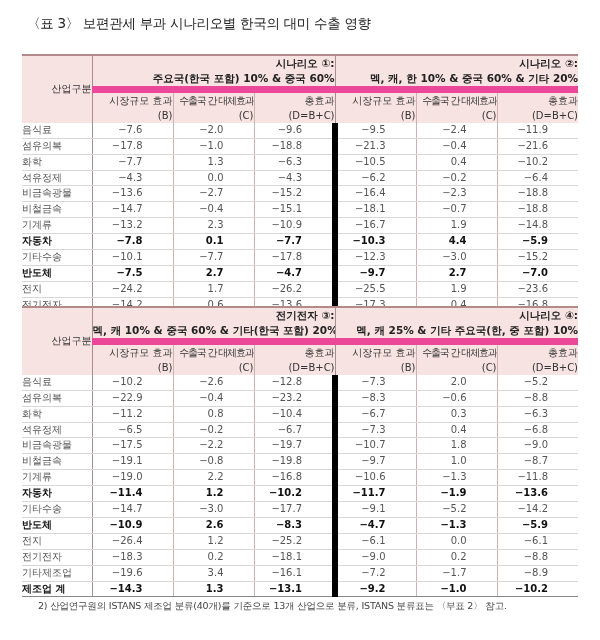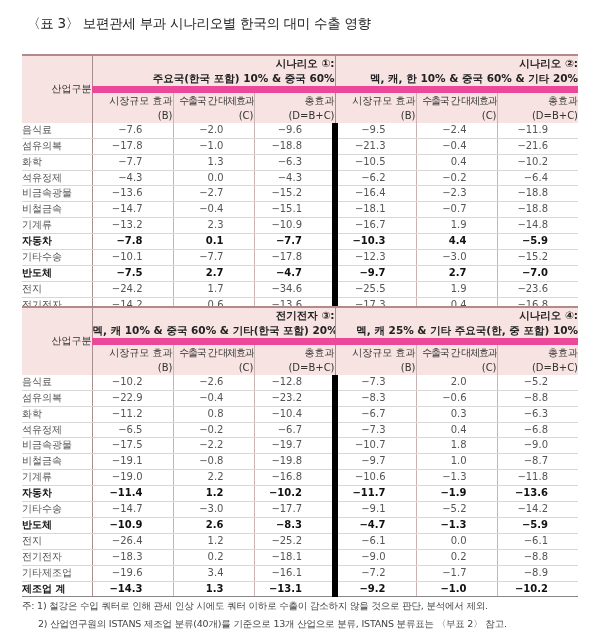--- a/index.html
+++ b/index.html
@@ -158,21 +158,21 @@
         <td class="v br">2.7</td>
         <td class="v gbr">−4.7</td>
         <td class="v br">−9.7</td>
         <td class="v br">2.7</td>
         <td class="v">−7.0</td>
       </tr>
       <tr class="dr">
         <td class="nm">전지</td>
         <td class="v br">−24.2</td>
         <td class="v br">1.7</td>
-        <td class="v gbr">−34.6</td>
+        <td class="v gbr">−26.2</td>
         <td class="v br">−25.5</td>
         <td class="v br">1.9</td>
         <td class="v">−23.6</td>
       </tr>
       <tr class="dr">
         <td class="nm">전기전자</td>
         <td class="v br">−14.2</td>
         <td class="v br">0.6</td>
         <td class="v gbr">−13.6</td>
         <td class="v br">−17.3</td>
@@ -359,15 +359,14 @@
         <td class="v br">1.3</td>
         <td class="v gbr">−13.1</td>
         <td class="v br">−9.2</td>
         <td class="v br">−1.0</td>
         <td class="v">−10.2</td>
       </tr>
     </tbody>
 </table>
 
 <div class="notes">
-  <div>주: 1) 철강은 수입 쿼터로 인해 관세 인상 시에도 쿼터 이하로 수출이 감소하지 않을 것으로 판단, 분석에서 제외.</div>
   <div class="n2">2) 산업연구원의 ISTANS 제조업 분류(40개)를 기준으로 13개 산업으로 분류, ISTANS 분류표는 〈부표 2〉 참고.</div>
 </div>
 
 </body></html>

